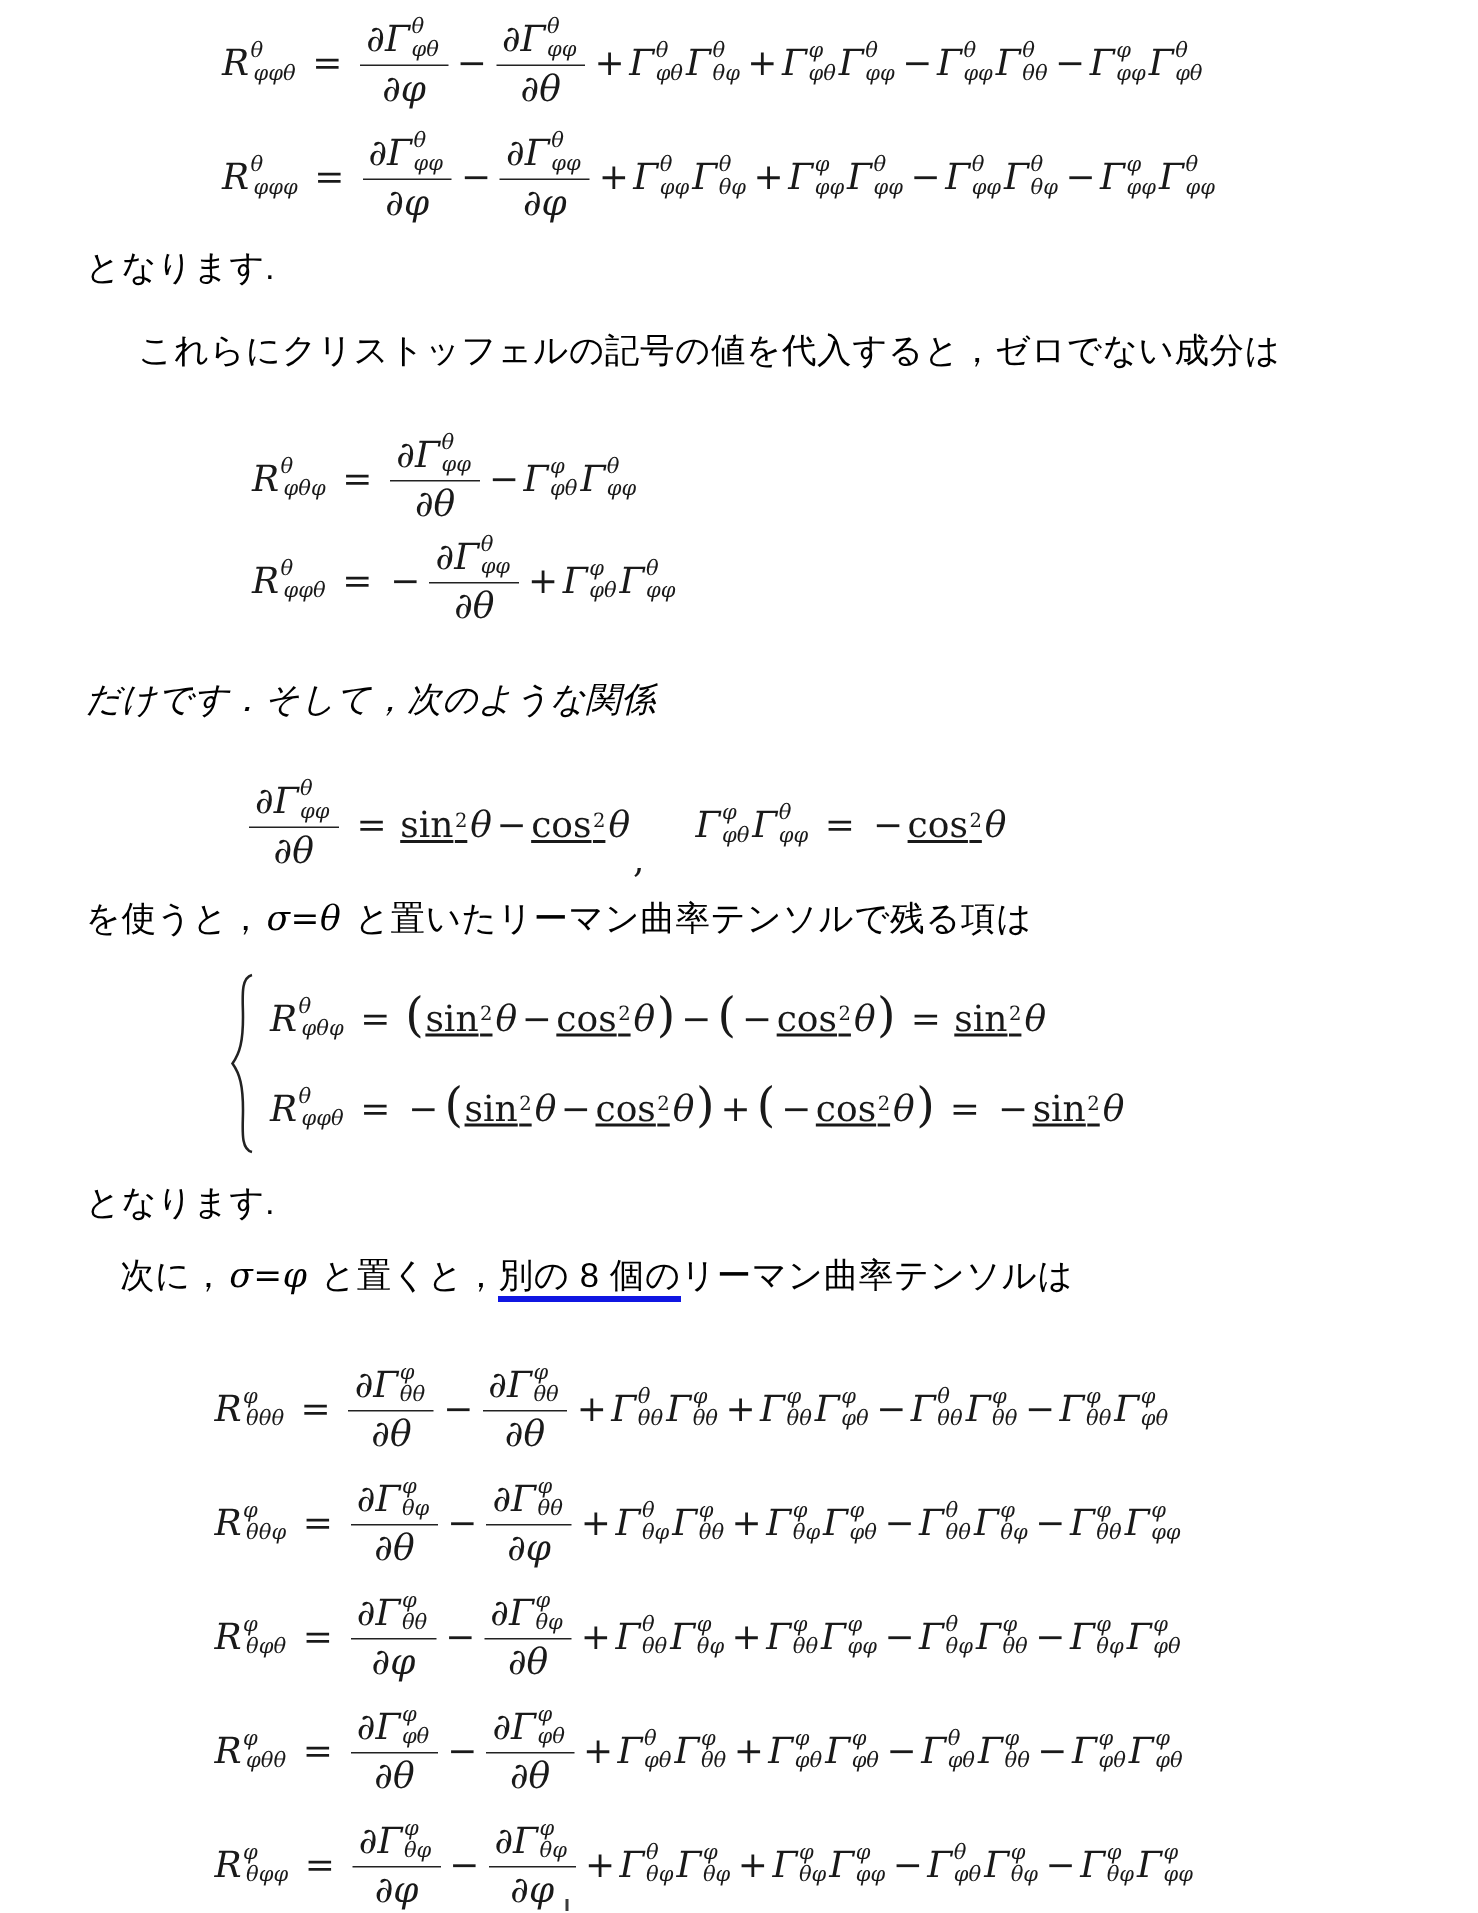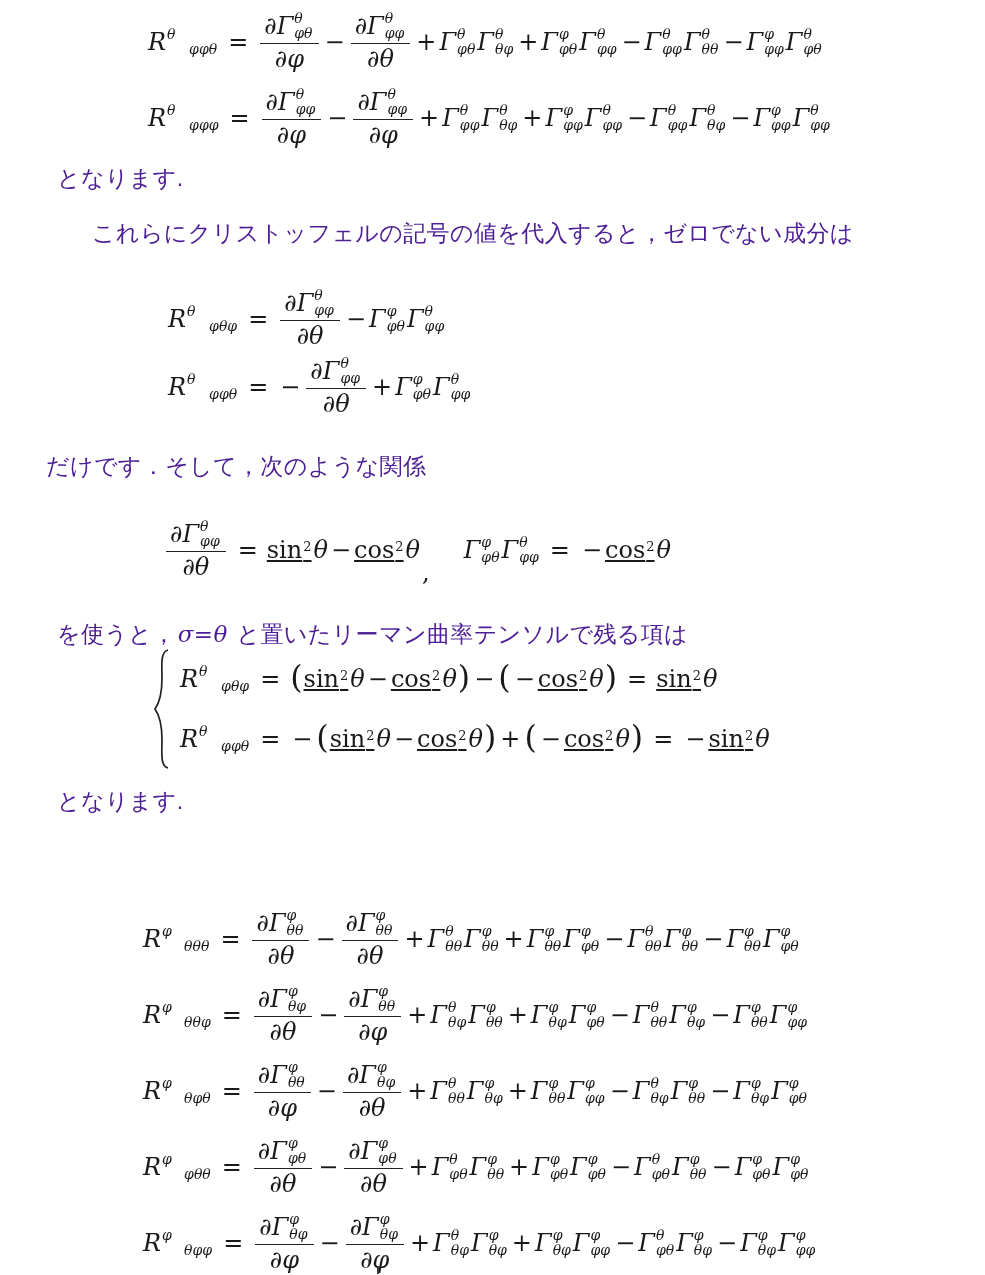--- a/index.html
+++ b/index.html
@@ -1,38 +1,38 @@
 <!DOCTYPE html>
 <html><head>
 <meta charset="utf-8">
 <style>
   html,body{margin:0;padding:0;background:#fff;}
   .page{position:relative;width:985px;height:1275px;background:#ffffff;overflow:hidden;
         font-family:"DejaVu Serif","Liberation Serif",serif;color:#1a1a1a;}
   .jp{position:absolute;font:23px/1.3 "Liberation Sans","DejaVu Sans",sans-serif;
-      color:#4c1d95;white-space:nowrap;letter-spacing:0.4px;}
+      color:#000000;white-space:nowrap;letter-spacing:0.4px;}
   .mathinline{font:italic 23px "DejaVu Serif","Liberation Serif",serif;padding:0 2px;}
   .u{display:inline-block;border-bottom:4px solid #1018e0;padding-bottom:1px;line-height:1.15;}
   .eq-group{position:absolute;display:flex;flex-direction:column;}
   .eqrow{display:flex;align-items:center;white-space:nowrap;
          font:24px "DejaVu Serif","Liberation Serif",serif;color:#191919;}
   .r68{height:68px;}
   .r64{height:64px;}
   .r54{height:54px;}
   .mi{font-style:italic;}
   .mr{font-style:normal;text-decoration:underline;}
   .mo{font-style:normal;margin:0 3px;}
   .meq{margin:0 9px;}
   .mbig{font-style:normal;font-size:1.32em;line-height:0;margin:0 1px;transform:translateY(-2px);}
   .mcm{align-self:flex-end;line-height:1.6;margin-left:2px;}
   .msym{display:inline-flex;align-items:center;margin-right:2px;}
   .mbase{font-style:italic;}
   .mscripts{display:inline-flex;flex-direction:column;align-items:flex-start;
             font-size:14px;line-height:1.08;font-style:italic;margin-left:1px;}
-  .rsym .msub{padding-left:2px;margin-left:20px;}
+  .rsym .msub{padding-left:2px;}
   .mfrac{display:inline-flex;flex-direction:column;align-items:stretch;margin:0 3px;}
   .mnum,.mden{display:flex;align-items:center;justify-content:center;padding:0 4px;}
   .mnum{padding-bottom:2px;}
   .mden{border-top:1.6px solid #222;padding-top:1px;}
   .mpw .sup2{font-size:13px;font-style:normal;position:relative;top:-0.55em;margin:0 2px 0 1px;}
   .brace-wrap{display:flex;align-items:center;}
   .brace-col{display:flex;flex-direction:column;}
   .speck{position:absolute;background:#3a3a3a;}
 </style>
 </head>
@@ -330,21 +330,21 @@
         <span class="msym">
           <span class="mbase">Γ</span>
           <span class="mscripts">
             <span class="msup">θ</span>
             <span class="msub">φφ</span>
           </span>
         </span>
       </div>
   </div>
 
-  <div class="jp" style="left:46px;top:452px;">
+  <div class="jp" style="left:57px;top:452px;font-style:italic;">
     <span>だけです．そして，次のような関係</span>
   </div>
 
   <div class="eq-group" style="left:163px;top:508px;">
     <div class="eqrow" style="height:84px;">
         <span class="mfrac">
           <span class="mnum">
             <span class="mi">∂</span>
             <span class="msym">
               <span class="mbase">Γ</span>
@@ -380,21 +380,21 @@
             <span class="msub">φφ</span>
           </span>
         </span>
         <span class="mo meq">=</span>
         <span class="mo">−</span>
         <span class="mpw mr"><span class="base">cos</span><span class="sup2">2</span></span>
         <span class="mi">θ</span>
       </div>
   </div>
 
-  <div class="jp" style="left:57px;top:620px;">
+  <div class="jp" style="left:57px;top:598px;">
     <span>を使うと，</span><span class="mathinline">σ=θ</span><span> と置いたリーマン曲率テンソルで残る項は</span>
   </div>
 
   <div class="eq-group" style="left:152px;top:648px;">
     <div class="brace-wrap">
       <svg width="20" height="122" viewBox="0 0 20 122" aria-hidden="true">
         <path d="M16 2 C8 4 10 18 10 30 C10 46 8 54 3 61 C8 68 10 76 10 92 C10 104 8 118 16 120" fill="none" stroke="#222" stroke-width="1.7"></path>
       </svg>
       <div class="brace-col" style="gap:6px;margin-left:8px;">
         <div class="eqrow r54">
@@ -452,20 +452,23 @@
             <span class="mi">θ</span>
           </div>
       </div>
     </div>
   </div>
 
   <div class="jp" style="left:57px;top:787px;">
     <span>となります.</span>
   </div>
 
+  <div class="jp" style="left:80px;top:836px;">
+    <span>次に，</span><span class="mathinline">σ=φ</span><span> と置くと，</span><span class="u" style="border-bottom-color: rgb(16, 22, 226);">別の 8 個の</span><span>リーマン曲率テンソルは</span>
+  </div>
 
   <div class="eq-group" style="left:143px;top:905px;gap:8px;">
     <div class="eqrow r68">
         <span class="msym rsym">
           <span class="mbase">R</span>
           <span class="mscripts">
             <span class="msup">φ</span>
             <span class="msub">θθθ</span>
           </span>
         </span>

